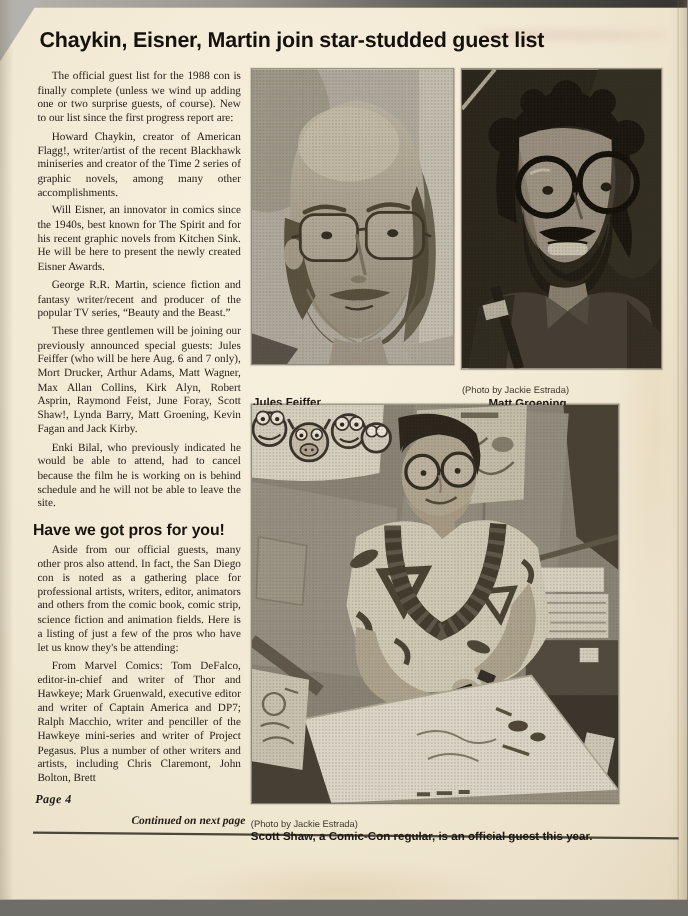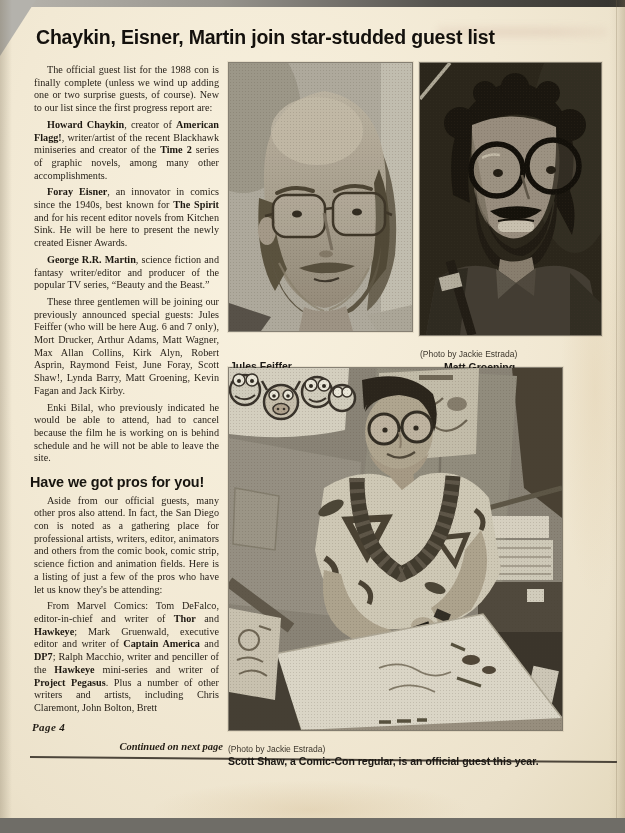--- a/index.html
+++ b/index.html
@@ -27,21 +27,21 @@
     background:
       radial-gradient(ellipse at 20% 50%,rgba(196,158,142,.45),rgba(196,158,142,0) 60%),
       radial-gradient(ellipse at 70% 50%,rgba(196,158,142,.40),rgba(196,158,142,0) 60%);}
 
   .headline{position:absolute;left:36px;top:27px;width:560px;margin:0;
     font:bold 19.5px/1.1 "Liberation Sans",sans-serif;color:#14110d;letter-spacing:-.2px;}
 
   .col{position:absolute;left:30px;top:60px;width:193px;height:692px;overflow:hidden;
     font-size:10.2px;line-height:12.7px;text-align:justify;color:#29231b;}
   .col .para{margin:4px;text-indent:13px;}
-  .col b{font-weight:bold;color:#1d1811;}
+  .col b{font-weight:normal;color:#1d1811;}
   .subhead{margin:9px 0 4px;font:bold 14.4px/1.15 "Liberation Sans",sans-serif;
     color:#17140f;letter-spacing:-.1px;text-indent:0;}
   .continued{position:absolute;left:30px;top:741px;width:193px;text-align:right;
     font:bold italic 10.5px "Liberation Serif",serif;color:#231d14;}
   .bottom-rule{position:absolute;left:30px;top:756px;width:587px;height:1.6px;
     background:#4c453a;transform:rotate(.5deg);transform-origin:left center;}
   .page-num{position:absolute;left:32px;top:721px;
     font:bold italic 11px "Liberation Serif",serif;color:#1f1a13;letter-spacing:.4px;}
 
   .photo{position:absolute;overflow:hidden;border:1px solid rgba(42,38,31,.55);
@@ -77,22 +77,22 @@
   <div class="edge-right"></div>
   <div class="fold-right"></div>
   <div class="bleed"></div>
 
   <h1 class="headline">Chaykin, Eisner, Martin join star-studded guest list</h1>
 
   <div class="col">
     <div>
         <p class="para"><span>The official guest list for the 1988 con is finally complete (unless we wind up adding one or two surprise guests, of course). New to our list since the first progress report are:</span></p>
         <p class="para"><b>Howard Chaykin</b><span>, creator of </span><b>American Flagg!</b><span>, writer/artist of the recent Blackhawk miniseries and creator of the </span><b>Time 2</b><span> series of graphic novels, among many other accomplishments.</span></p>
-        <p class="para"><b>Foray Eisner</b><span>, an innovator in comics since the 1940s, best known for </span><b>The Spirit</b><span> and for his recent editor novels from Kitchen Sink. He will be here to present the newly created Eisner Awards.</span></p>
-        <p class="para"><b>George R.R. Martin</b><span>, science fiction and fantasy writer/editor and producer of the popular TV series, “Beauty and the Beast.”</span></p>
+        <p class="para"><b>Will Eisner</b><span>, an innovator in comics since the 1940s, best known for </span><b>The Spirit</b><span> and for his recent graphic novels from Kitchen Sink. He will be here to present the newly created Eisner Awards.</span></p>
+        <p class="para"><b>George R.R. Martin</b><span>, science fiction and fantasy writer/recent and producer of the popular TV series, “Beauty and the Beast.”</span></p>
         <p class="para"><span>These three gentlemen will be joining our previously announced special guests: Jules Feiffer (who will be here Aug. 6 and 7 only), Mort Drucker, Arthur Adams, Matt Wagner, Max Allan Collins, Kirk Alyn, Robert Asprin, Raymond Feist, June Foray, Scott Shaw!, Lynda Barry, Matt Groening, Kevin Fagan and Jack Kirby.</span></p>
         <p class="para"><span>Enki Bilal, who previously indicated he would be able to attend, had to cancel because the film he is working on is behind schedule and he will not be able to leave the site.</span></p>
       </div>
     <h2 class="subhead">Have we got pros for you!</h2>
     <div>
         <p class="para"><span>Aside from our official guests, many other pros also attend. In fact, the San Diego con is noted as a gathering place for professional artists, writers, editor, animators and others from the comic book, comic strip, science fiction and animation fields. Here is a listing of just a few of the pros who have let us know they's be attending:</span></p>
         <p class="para"><span>From Marvel Comics: Tom DeFalco, editor-in-chief and writer of </span><b>Thor</b><span> and </span><b>Hawkeye</b><span>; Mark Gruenwald, executive editor and writer of </span><b>Captain America</b><span> and </span><b>DP7</b><span>; Ralph Macchio, writer and penciller of the </span><b>Hawkeye</b><span> mini-series and writer of </span><b>Project Pegasus</b><span>. Plus a number of other writers and artists, including Chris Claremont, John Bolton, Brett</span></p>
       </div>
   </div>
 

